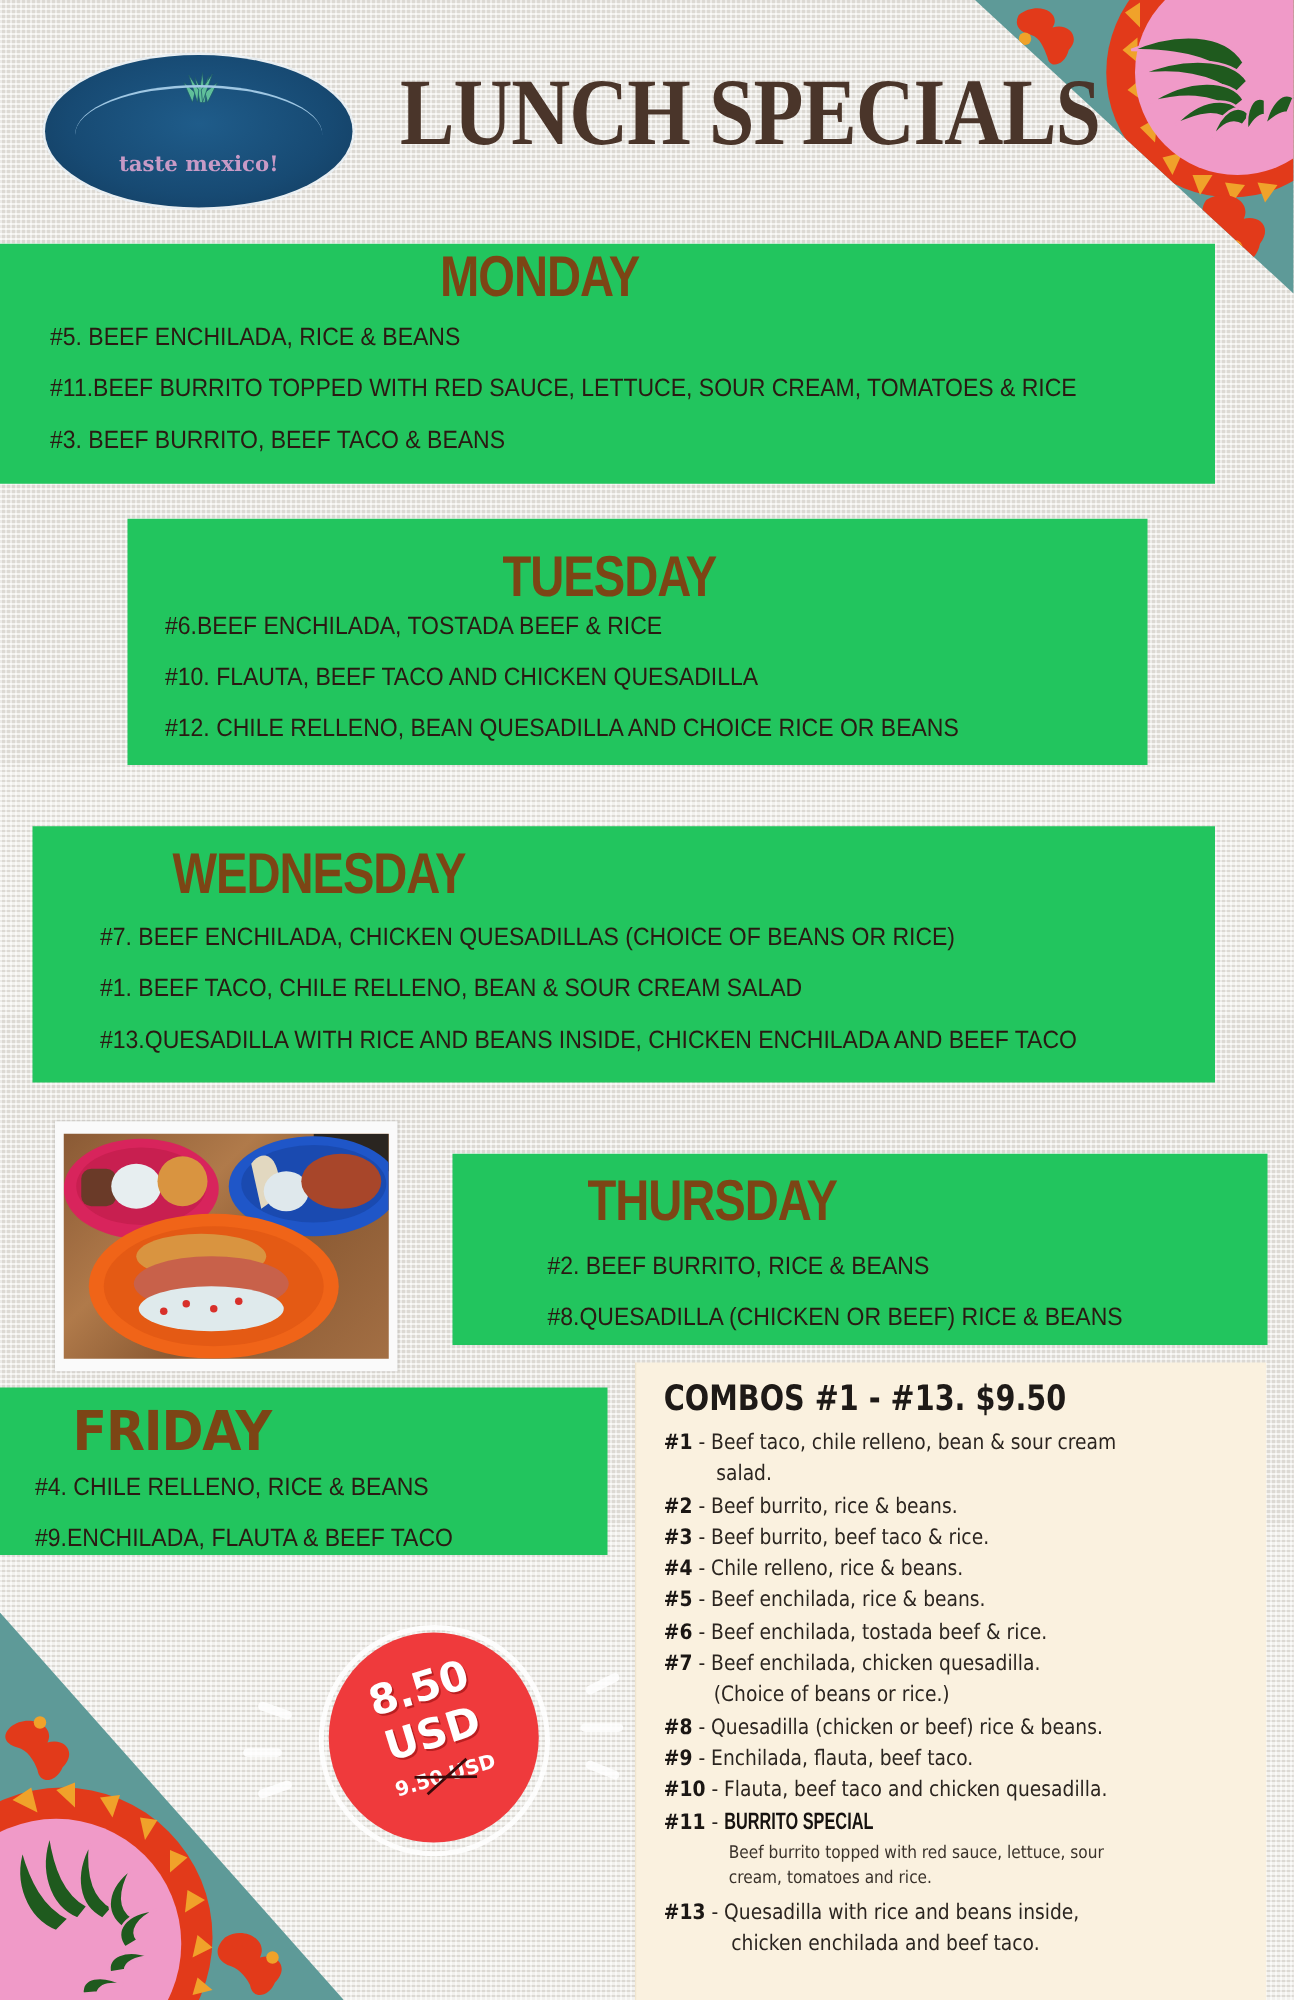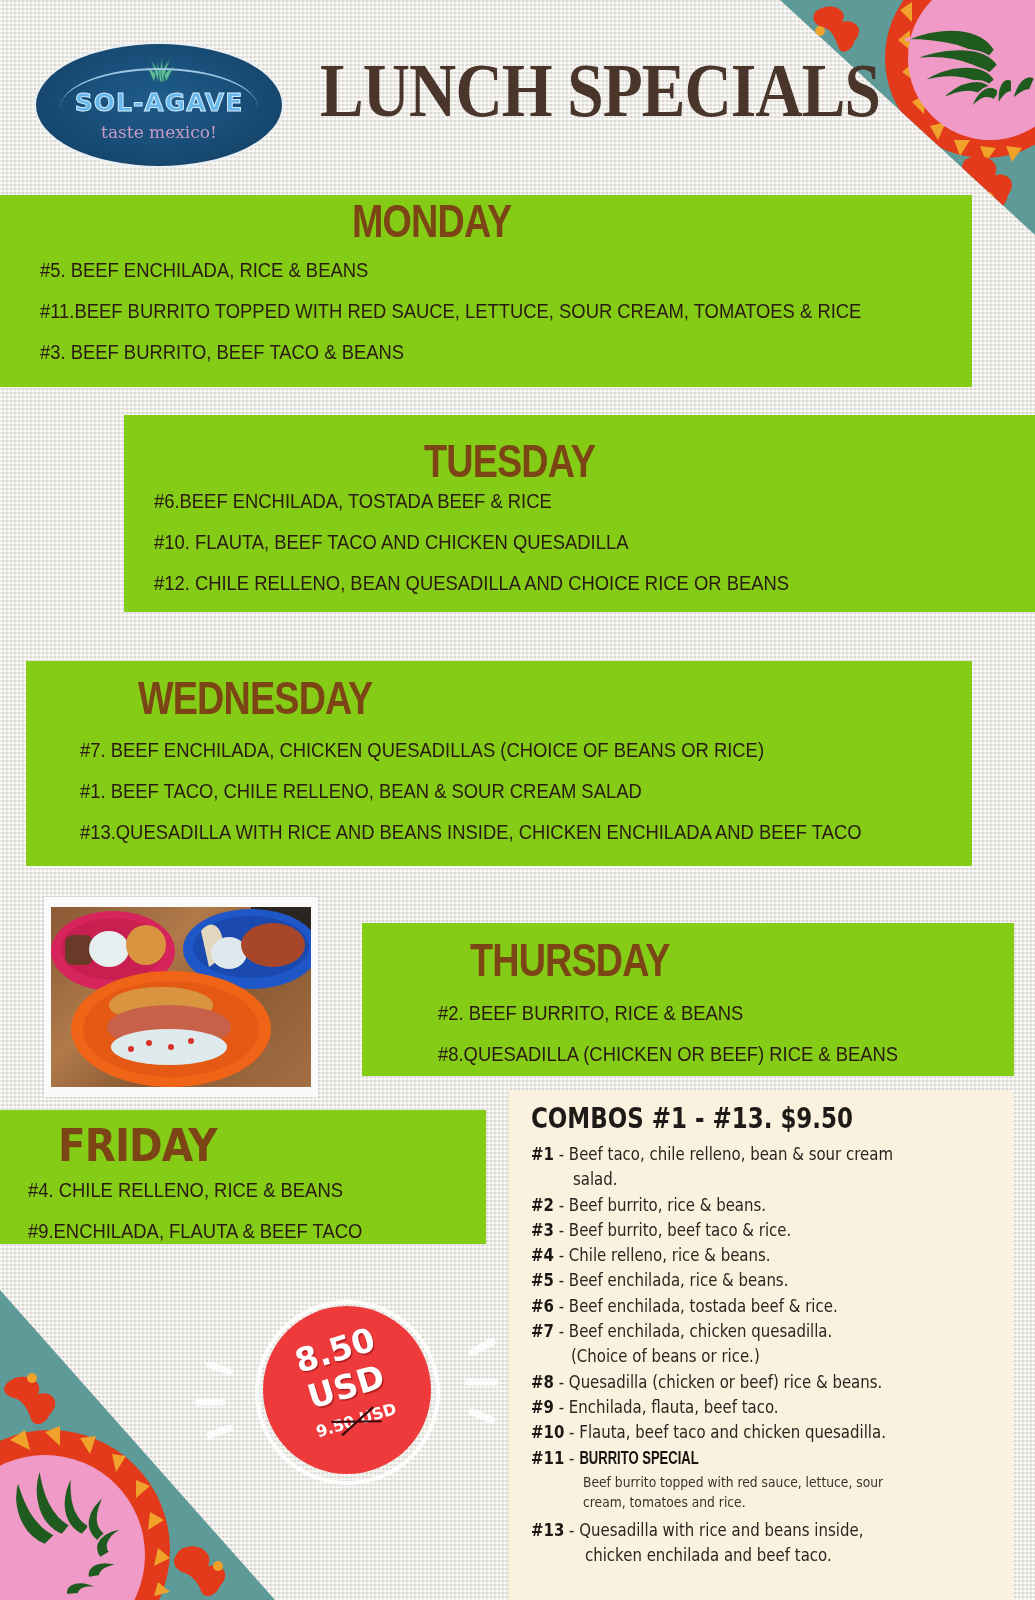--- a/index.html
+++ b/index.html
@@ -29,32 +29,32 @@
     border-top: 2px solid #9fc7e3; border-radius: 50% 50% 0 0 / 100% 100% 0 0;
   }
   .logo-name {
     left: 0; width: 100%; top: 44px; text-align: center;
     font-family: "DejaVu Sans", sans-serif; font-size: 25px; font-weight: bold;
     color: #66b8ec; letter-spacing: 1px;
     -webkit-text-stroke: 1px #cfe9fa;
   }
   .logo-tag {
     left: 0; width: 100%; top: 78px; text-align: center;
-    font-family: "DejaVu Serif", serif; font-size: 17px; font-weight: normal;
+    font-family: "DejaVu Serif", serif; font-size: 17px; font-weight: bold;
     color: #c79ac6;
   }
 
   .main-title {
     left: 320px; top: 52px; font-family: "Liberation Serif", serif;
     font-size: 76px; color: #4a352a; letter-spacing: -1px; line-height: 1;
     transform: scaleX(0.86); transform-origin: left top;
   }
 
   
-  .panel { background: #84cc16; }
+  .panel { background: #22c55e; }
   .day-title {
     font-family: "Liberation Sans Narrow", "Liberation Sans", sans-serif;
     font-weight: bold; font-size: 46px; color: #7c4515; line-height: 1;
     transform: scaleX(0.82); transform-origin: left top; letter-spacing: -1px;
     white-space: nowrap;
   }
   .item {
     font-family: "Liberation Sans", sans-serif; font-size: 20px; color: #2a1a12;
     white-space: nowrap; line-height: 1; letter-spacing: 0px;
     transform: scaleX(0.92); transform-origin: left top;
@@ -186,34 +186,33 @@
   <svg class="abs agave" viewBox="0 0 32 26">
     <g fill="#5fbf9a" stroke="#1d5a6b" stroke-width="0.6">
       <path d="M16,26 L12,6 L16,14 L18,2 L19,14 L23,5 L20,26Z"></path>
       <path d="M10,26 L3,10 L12,18Z"></path>
         <path d="M22,26 L30,10 L20,18Z"></path>
       <path d="M14,26 L7,4 L15,16Z"></path>
         <path d="M18,26 L26,3 L17,16Z"></path>
     </g>
   </svg>
   <div class="abs arc"></div>
-  <div class="abs logo-name">SOL-AGAVE</div>
   <div class="abs logo-tag">taste mexico!</div>
 </div>
 
 <h1 class="abs main-title">LUNCH SPECIALS</h1>
 
 <section class="abs panel" style="left:0;top:195px;width:972px;height:192px;">
   <div class="abs day-title" style="left:352px;top:3px;">MONDAY</div>
   <div class="abs item" style="left:40px;top:65px;">#5. BEEF ENCHILADA, RICE &amp; BEANS</div>
   <div class="abs item" style="left:40px;top:106px;">#11.BEEF BURRITO TOPPED WITH RED SAUCE, LETTUCE, SOUR CREAM, TOMATOES &amp; RICE</div>
   <div class="abs item" style="left:40px;top:147px;">#3. BEEF BURRITO, BEEF TACO &amp; BEANS</div>
 </section>
 
-<section class="abs panel" style="left:102px;top:415px;width:912px;height:197px;margin-left:22px;">
+<section class="abs panel" style="left:102px;top:415px;width:816px;height:197px;">
   <div class="abs day-title" style="left:300px;top:23px;">TUESDAY</div>
   <div class="abs item" style="left:30px;top:76px;">#6.BEEF ENCHILADA, TOSTADA BEEF &amp; RICE</div>
   <div class="abs item" style="left:30px;top:117px;">#10. FLAUTA, BEEF TACO AND CHICKEN QUESADILLA</div>
   <div class="abs item" style="left:30px;top:158px;">#12. CHILE RELLENO, BEAN QUESADILLA AND CHOICE RICE OR BEANS</div>
 </section>
 
 <section class="abs panel" style="left:26px;top:661px;width:946px;height:205px;">
   <div class="abs day-title" style="left:112px;top:14px;">WEDNESDAY</div>
   <div class="abs item" style="left:54px;top:79px;">#7. BEEF ENCHILADA, CHICKEN QUESADILLAS (CHOICE OF BEANS OR RICE)</div>
   <div class="abs item" style="left:54px;top:120px;">#1. BEEF TACO, CHILE RELLENO, BEAN &amp; SOUR CREAM SALAD</div>

